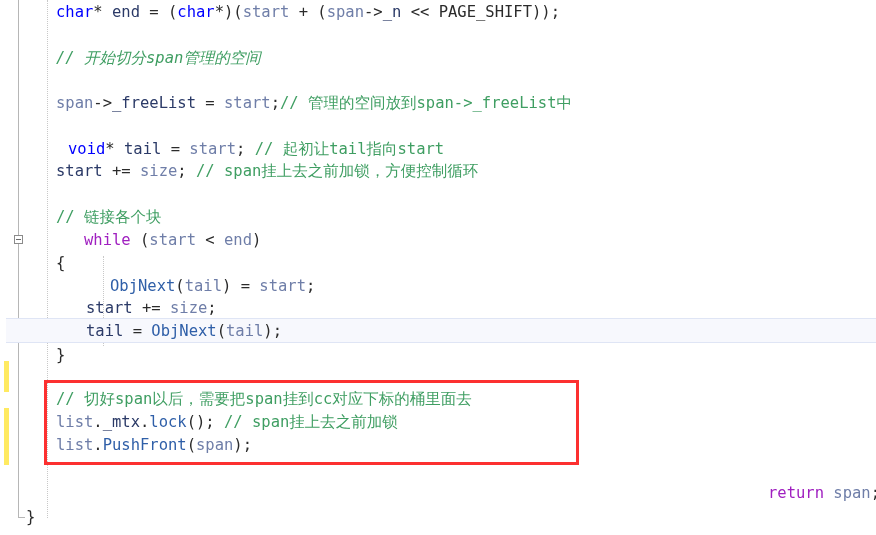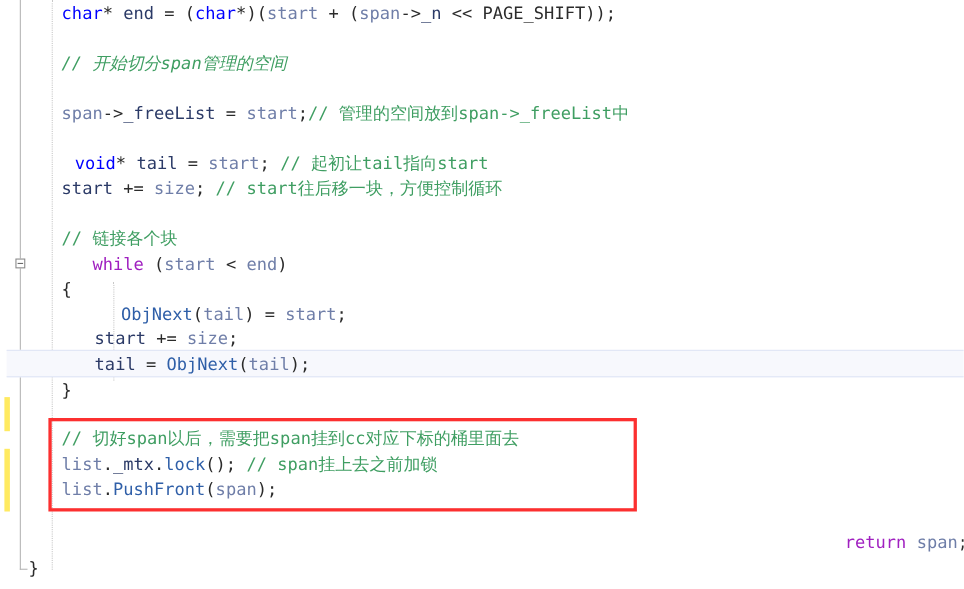--- a/index.html
+++ b/index.html
@@ -155,21 +155,21 @@
   <div class="indent-guide" id="indent-guide-1"></div>
   <div class="indent-guide" id="indent-guide-2"></div>
 
   <div id="line-highlight"></div>
 
   <div id="code-lines">
       <div class="code-line" style="top: 0px;"><span style="display: inline-block; width: 52px;"></span><span class="kw">char</span><span class="punc">* </span><span class="ident">end</span><span class="punc"> = (</span><span class="kw">char</span><span class="punc">*)(</span><span class="var">start</span><span class="punc"> + (</span><span class="var">span</span><span class="punc">-&gt;</span><span class="ident">_n</span><span class="punc"> &lt;&lt; </span><span class="macro">PAGE_SHIFT</span><span class="punc">));</span></div>
       <div class="code-line" style="top: 46px; font-style: italic;"><span style="display: inline-block; width: 52px;"></span><span class="cmt">// 开始切分span管理的空间</span></div>
       <div class="code-line" style="top: 91px;"><span style="display: inline-block; width: 52px;"></span><span class="var">span</span><span class="punc">-&gt;</span><span class="ident">_freeList</span><span class="punc"> = </span><span class="var">start</span><span class="punc">;</span><span class="cmt">// 管理的空间放到span-&gt;_freeList中</span></div>
       <div class="code-line" style="top: 137px; padding-left: 12px;"><span style="display: inline-block; width: 52px;"></span><span class="kw">void</span><span class="punc">* </span><span class="ident">tail</span><span class="punc"> = </span><span class="var">start</span><span class="punc">; </span><span class="cmt">// 起初让tail指向start</span></div>
-      <div class="code-line" style="top: 159px;"><span style="display: inline-block; width: 52px;"></span><span class="ident">start</span><span class="punc"> += </span><span class="var">size</span><span class="punc">; </span><span class="cmt">// start往后移一块，方便控制循环</span></div>
+      <div class="code-line" style="top: 159px;"><span style="display: inline-block; width: 52px;"></span><span class="ident">start</span><span class="punc"> += </span><span class="var">size</span><span class="punc">; </span><span class="cmt">// span挂上去之前加锁，方便控制循环</span></div>
       <div class="code-line" style="top: 205px;"><span style="display: inline-block; width: 52px;"></span><span class="cmt">// 链接各个块</span></div>
       <div class="code-line" style="top: 228px; padding-left: 28px;"><span style="display: inline-block; width: 52px;"></span><span class="kwctl">while</span><span class="punc"> (</span><span class="var">start</span><span class="punc"> &lt; </span><span class="var">end</span><span class="punc">)</span></div>
       <div class="code-line" style="top: 251px;"><span style="display: inline-block; width: 52px;"></span><span class="brace">{</span></div>
       <div class="code-line" style="top: 274px; padding-left: 24px;"><span style="display: inline-block; width: 82px;"></span><span class="type">ObjNext</span><span class="punc">(</span><span class="var">tail</span><span class="punc">) = </span><span class="var">start</span><span class="punc">;</span></div>
       <div class="code-line" style="top: 296px;"><span style="display: inline-block; width: 82px;"></span><span class="ident">start</span><span class="punc"> += </span><span class="var">size</span><span class="punc">;</span></div>
       <div class="code-line" style="top: 319px;"><span style="display: inline-block; width: 82px;"></span><span class="ident">tail</span><span class="punc"> = </span><span class="type">ObjNext</span><span class="punc">(</span><span class="var">tail</span><span class="punc">);</span></div>
       <div class="code-line" style="top: 343px;"><span style="display: inline-block; width: 52px;"></span><span class="brace">}</span></div>
       <div class="code-line" style="top: 387px;"><span style="display: inline-block; width: 52px;"></span><span class="cmt">// 切好span以后，需要把span挂到cc对应下标的桶里面去</span></div>
       <div class="code-line" style="top: 410px;"><span style="display: inline-block; width: 52px;"></span><span class="var">list</span><span class="punc">.</span><span class="ident">_mtx</span><span class="punc">.</span><span class="type">lock</span><span class="punc">(); </span><span class="cmt">// span挂上去之前加锁</span></div>
       <div class="code-line" style="top: 433px;"><span style="display: inline-block; width: 52px;"></span><span class="var">list</span><span class="punc">.</span><span class="type">PushFront</span><span class="punc">(</span><span class="var">span</span><span class="punc">);</span></div>

